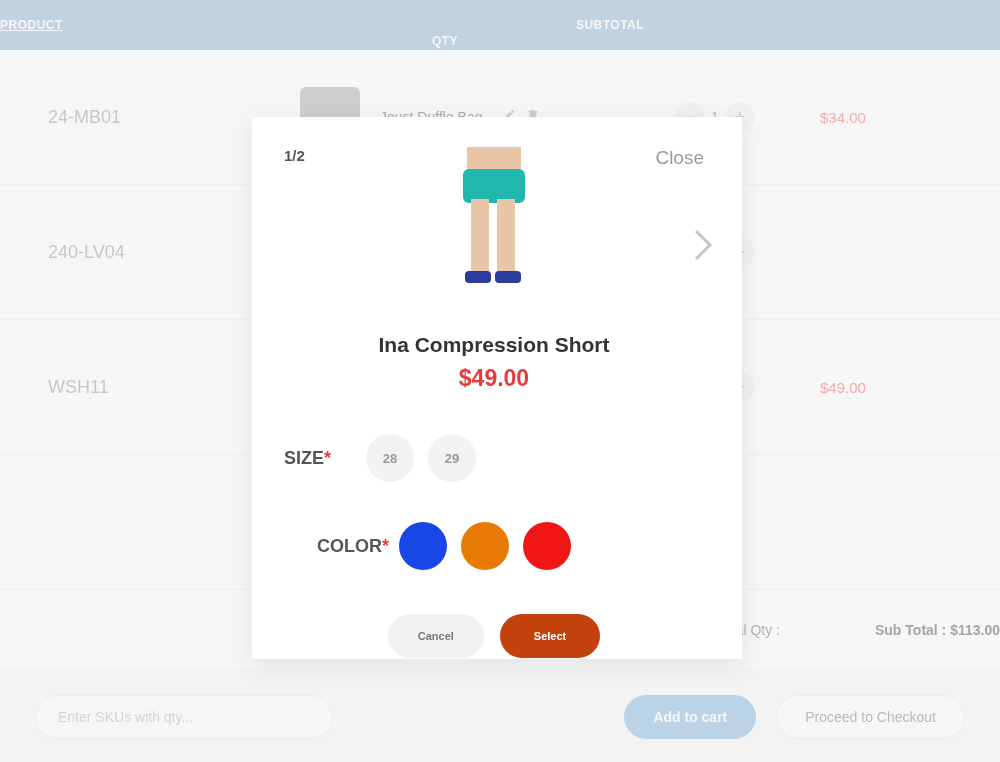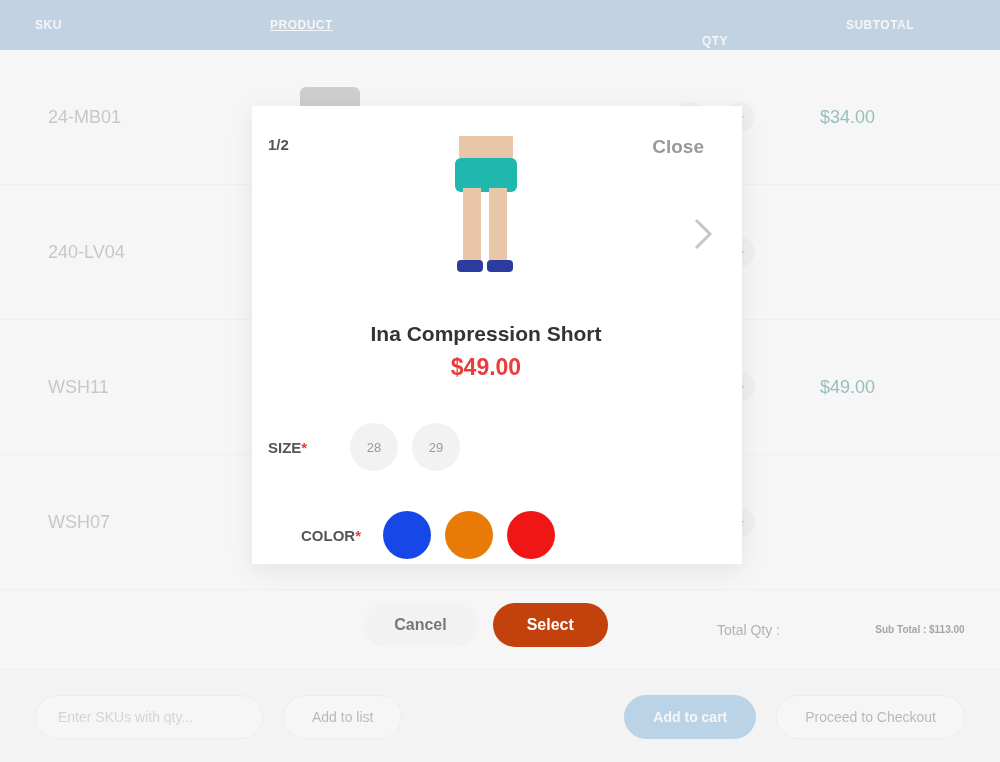--- a/index.html
+++ b/index.html
@@ -57,29 +57,29 @@
     width:130px;
   }
   .qty-btn {
     width:30px; height:30px; border-radius:50%;
     background:#f1f1f1; border:none;
     display:flex; align-items:center; justify-content:center;
     font-size:18px; color:#999;
   }
   .qty-val { font-size:14px; color:#666; }
 
-  .table-row .col-sub { color:#0f766e; font-size:18px; font-weight:500; text-align:left; padding-left:40px; }
+  .table-row .col-sub { color:#ef4444; font-size:15px; font-weight:500; text-align:left; padding-left:40px; }
 
   .footer-row {
     display:flex; align-items:center; height:80px;
     background:#fff; border-bottom:1px solid #eee;
   }
   .footer-row .spacer { flex:1; }
   .footer-row .totqty { color:#555; font-size:14px; padding-right:20px; }
-  .footer-row .subtotal { width:200px; text-align:center; padding-left:40px; color:#333; font-size:10px; font-weight:600; }
+  .footer-row .subtotal { width:200px; text-align:right; padding-left:40px; color:#333; font-size:14px; font-weight:600; }
 
   .bottom-bar {
     display:flex; align-items:center; gap:20px;
     padding: 25px 35px;
   }
   .sku-input {
     flex:1; max-width:320px;
     height:44px; border:1px solid #e6e6e6; border-radius:22px;
     padding:0 22px; font-size:14px; color:#b91c1c;
   }
@@ -96,32 +96,32 @@
 
   
   .overlay {
     position:absolute; inset:0;
     background: rgba(240,240,240,0.6);
   }
 
   
   .modal {
     position:absolute;
-    left:252px; top:106px;
-    width:490px; height:458px;
+    left:252px; top:117px;
+    width:490px; height:542px;
     background:#fff;
     box-shadow: 0 6px 24px rgba(0,0,0,0.08);
-    padding: 30px 38px 28px 16px;
+    padding: 30px 38px 28px 32px;
   }
   .modal-top {
     display:flex; align-items:flex-start; justify-content:space-between;
     position:relative; height:180px;
   }
   .pager { color:#555; font-size:15px; font-weight:600; }
-  .close-link { color:#9a9a9a; font-size:19px; cursor:pointer;font-weight:bold; }
+  .close-link { color:#9a9a9a; font-size:19px; cursor:pointer; }
   .prod-img {
     position:absolute; left:50%; top:0; transform:translateX(-50%);
     width:90px; height:150px;
   }
   .torso { position:absolute; left:18px; top:0; width:54px; height:28px; background:#e9c6a8; border-radius:0 0 8px 8px; }
   .shorts { position:absolute; left:14px; top:22px; width:62px; height:34px; background:#1fb7ae; border-radius:6px; }
   .leg { position:absolute; top:52px; width:18px; height:74px; background:#e9c6a8; }
   .leg.l { left:22px; }
   .leg.r { left:48px; }
   .shoe { position:absolute; top:124px; width:26px; height:12px; background:#2b3b9e; border-radius:4px; }
@@ -142,52 +142,51 @@
     text-align:center; font-size:23px; font-weight:700; color:#eb3b3b;
     margin-top:8px;
   }
 
   .opt-row {
     display:flex; align-items:center; gap:22px;
     margin-top:42px;
   }
   .opt-row.color { margin-top:40px;margin-left:33px; }
   .opt-label {
-    font-size:15px; font-weight:700; color:#555; width:60px;
+    font-size:18px; font-weight:700; color:#555; width:60px;
   }
   .req-star { color:#eb3b3b; }
   .size-swatches, .color-swatches { display:flex; gap:14px; }
   .size-swatch {
     width:48px; height:48px; border-radius:50%;
-    background:#f2f2f2; color:#999; font-size:13px; font-weight:400;
+    background:#f2f2f2; color:#999; font-size:13px; font-weight:700;
     display:flex; align-items:center; justify-content:center;
     cursor:pointer;
   }
   .color-swatch {
     width:48px; height:48px; border-radius:50%;
     cursor:pointer;
   }
 
   .modal-actions {
     display:flex; justify-content:center; gap:16px;
     margin-top:44px;
   }
   .m-btn {
     height:44px; padding:0 30px; border-radius:22px; border:none;
-    font-size:16px; font-weight:600; cursor:pointer;
+    font-size:11px; font-weight:600; cursor:pointer;
   }
   .m-btn.cancel { background:#f2f2f2; color:#777; }
   .m-btn.select { background:#c2410c; color:#fff; padding:0 34px; }
 
 </style>
 </head>
 <body>
 
 <div class="table-header">
-  <div class="col-sku">SKU</div>
   <div class="col-prod">PRODUCT</div>
   <div class="col-qty">QTY</div>
   <div class="col-sub">SUBTOTAL</div>
 </div>
 
 <div class="table-row">
   <div class="col-sku">24-MB01</div>
   <div class="col-prod">
     <div class="prod-thumb"></div>
     <div class="prod-name">Joust Duffle Bag</div>
@@ -229,41 +228,39 @@
   </div>
   <div class="qty-group">
     <button class="qty-btn">−</button>
     <span class="qty-val">1</span>
     <button class="qty-btn">+</button>
   </div>
   <div class="col-sub">$49.00</div>
 </div>
 
 <div class="table-row">
-  <div class="col-sku">WSH07</div>
   <div class="col-prod">
     <div class="prod-thumb hidden"></div>
     <div class="prod-name"></div>
   </div>
   <div class="qty-group">
     <button class="qty-btn">−</button>
     <span class="qty-val">1</span>
     <button class="qty-btn">+</button>
   </div>
 </div>
 
 <div class="footer-row">
   <div class="spacer"></div>
   <div class="totqty">Total Qty :</div>
   <div class="subtotal">Sub Total : $113.00</div>
 </div>
 
 <div class="bottom-bar">
   <input class="sku-input" placeholder="Enter SKUs with qty..." style="">
-  <button class="pill-btn">Add to list</button>
   <div style="flex:1"></div>
   <button class="pill-btn primary">Add to cart</button>
   <button class="pill-btn on-white">Proceed to Checkout</button>
 </div>
 
 <div class="overlay"></div>
 
 <div class="modal">
 
   <div class="modal-top">

